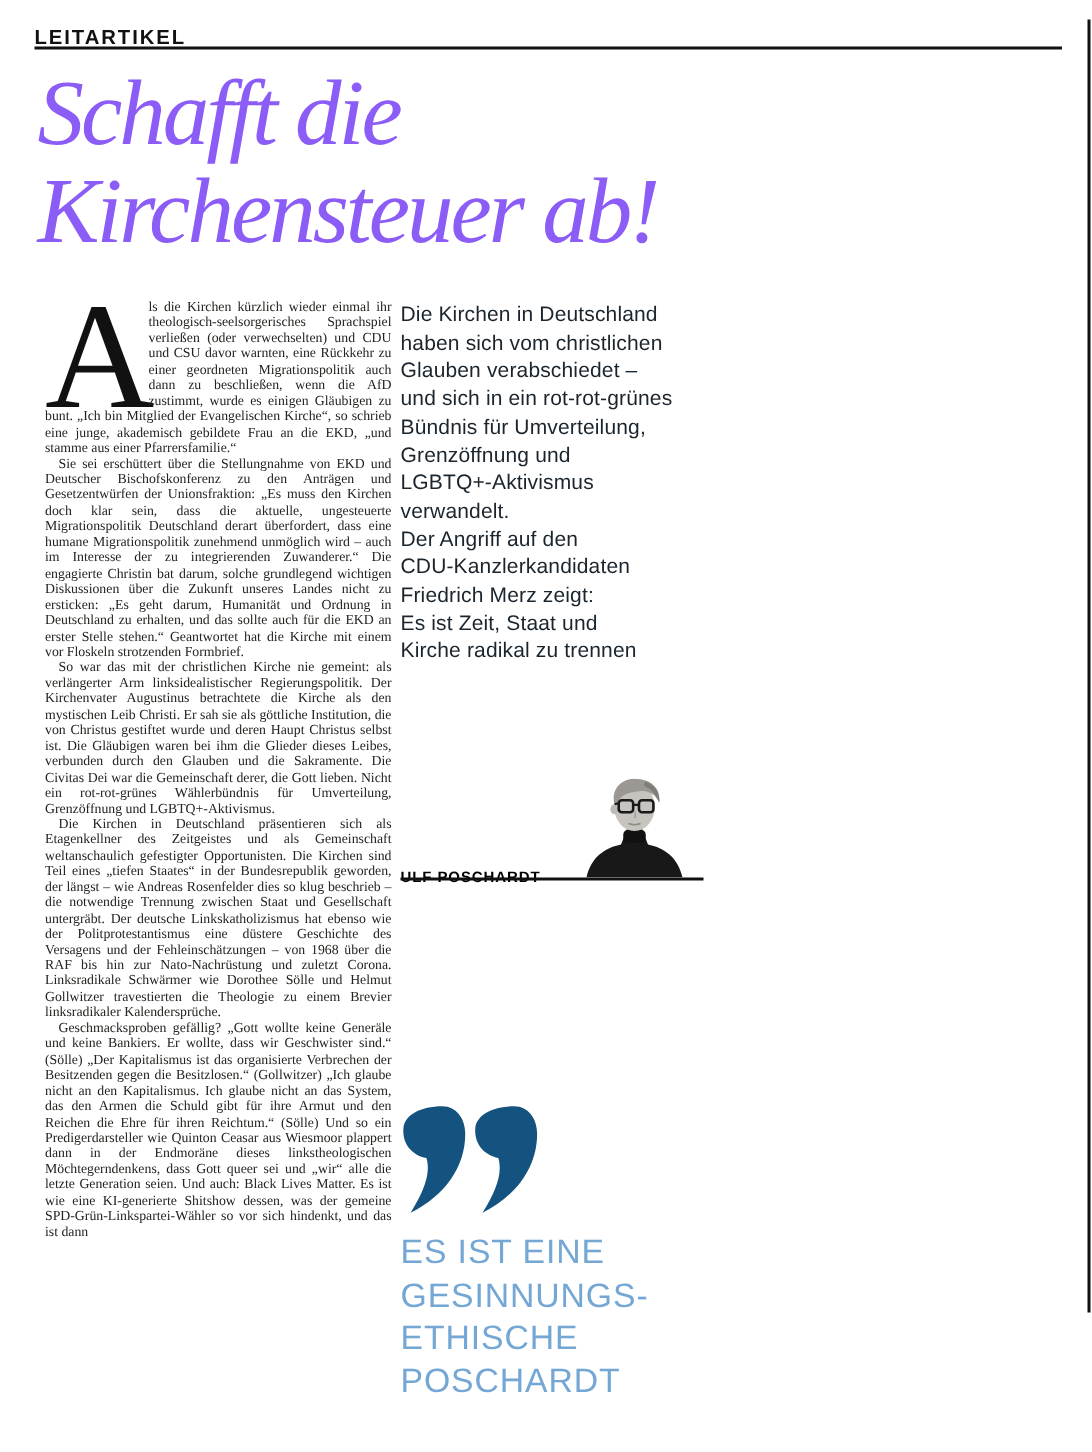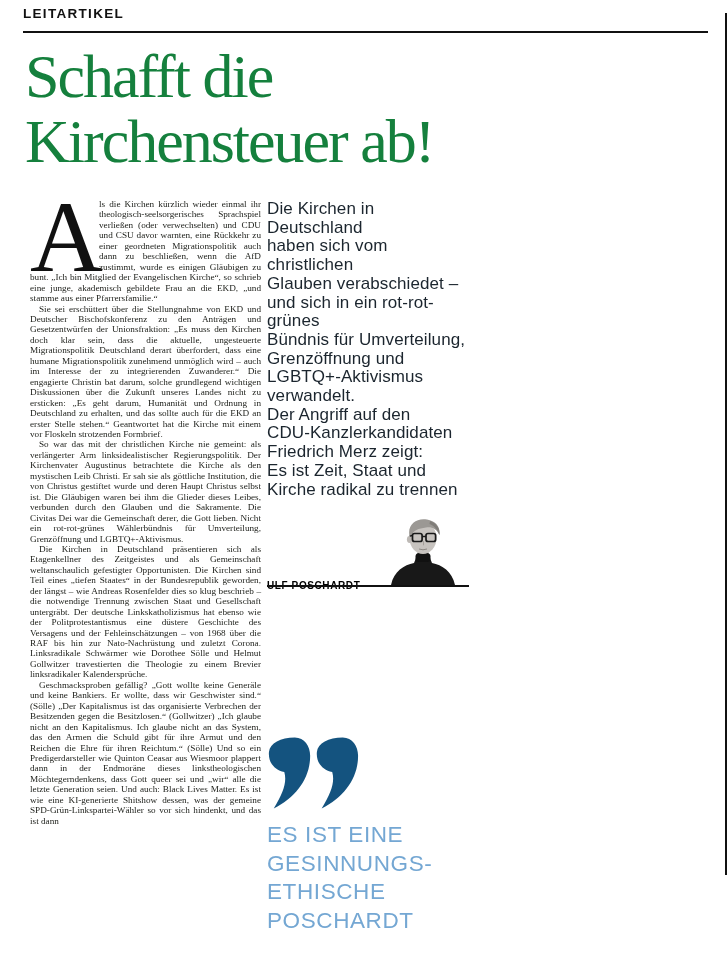--- a/index.html
+++ b/index.html
@@ -4,49 +4,49 @@
 <style>
   html,body{margin:0;padding:0;}
   body{
     width:728px;height:968px;position:relative;background:#ffffff;
     font-family:"Liberation Serif",serif;color:#1e1e1c;overflow:hidden;
     -webkit-font-smoothing:antialiased;
   }
   .abs{position:absolute;}
   
   .kicker{
-    left:23px;top:6px;
+    left:23px;top:17px;
     font-family:"Liberation Sans",sans-serif;font-weight:bold;
     font-size:13.5px;letter-spacing:1.3px;color:#111;
   }
   .top-rule{left:23px;top:31px;width:685px;height:2px;background:#111;}
   .right-rule{left:725px;top:13px;width:2px;height:862px;background:#111;}
   
   .headline{
     left:25px;top:44px;width:468px;
-    font-family:"Liberation Serif",serif;font-weight:normal;
-    font-size:62px;line-height:65px;letter-spacing:-2px;color:#15803d;
+    font-family:"Liberation Serif",serif;font-style:italic;font-weight:normal;
+    font-size:62px;line-height:65px;letter-spacing:-2px;color:#8b5cf6;
   }
   
   .bodycol{
     font-size:9.2px;line-height:10.45px;text-align:justify;color:#22241f;
   }
   .bodycol p{margin:0;}
   .bodycol p + p{text-indent:9px;}
   .col-left{left:30px;top:199px;width:231px;}
   .dropcap{
     float:left;width:64px;height:72px;padding-right:5px;
     font-size:101px;line-height:76px;text-align:right;
     font-family:"Liberation Serif",serif;color:#111;font-style:normal;
   }
   
   .standfirst{
     left:267px;top:200px;width:206px;
     font-family:"Liberation Sans","DejaVu Sans",sans-serif;
-    font-size:17px;line-height:18.7px;color:#1b252e;
+    font-size:14px;line-height:18.7px;color:#1b252e;
     white-space:pre-line;letter-spacing:0.1px;
   }
   
   .byline{
     left:267px;top:580px;
     font-family:"Liberation Sans",sans-serif;font-weight:bold;
     font-size:10px;letter-spacing:0.6px;color:#000;
   }
   .author-photo{left:386px;top:519px;width:74px;height:66px;}
   .mid-rule{left:267px;top:585px;width:202px;height:2px;background:#111;}

